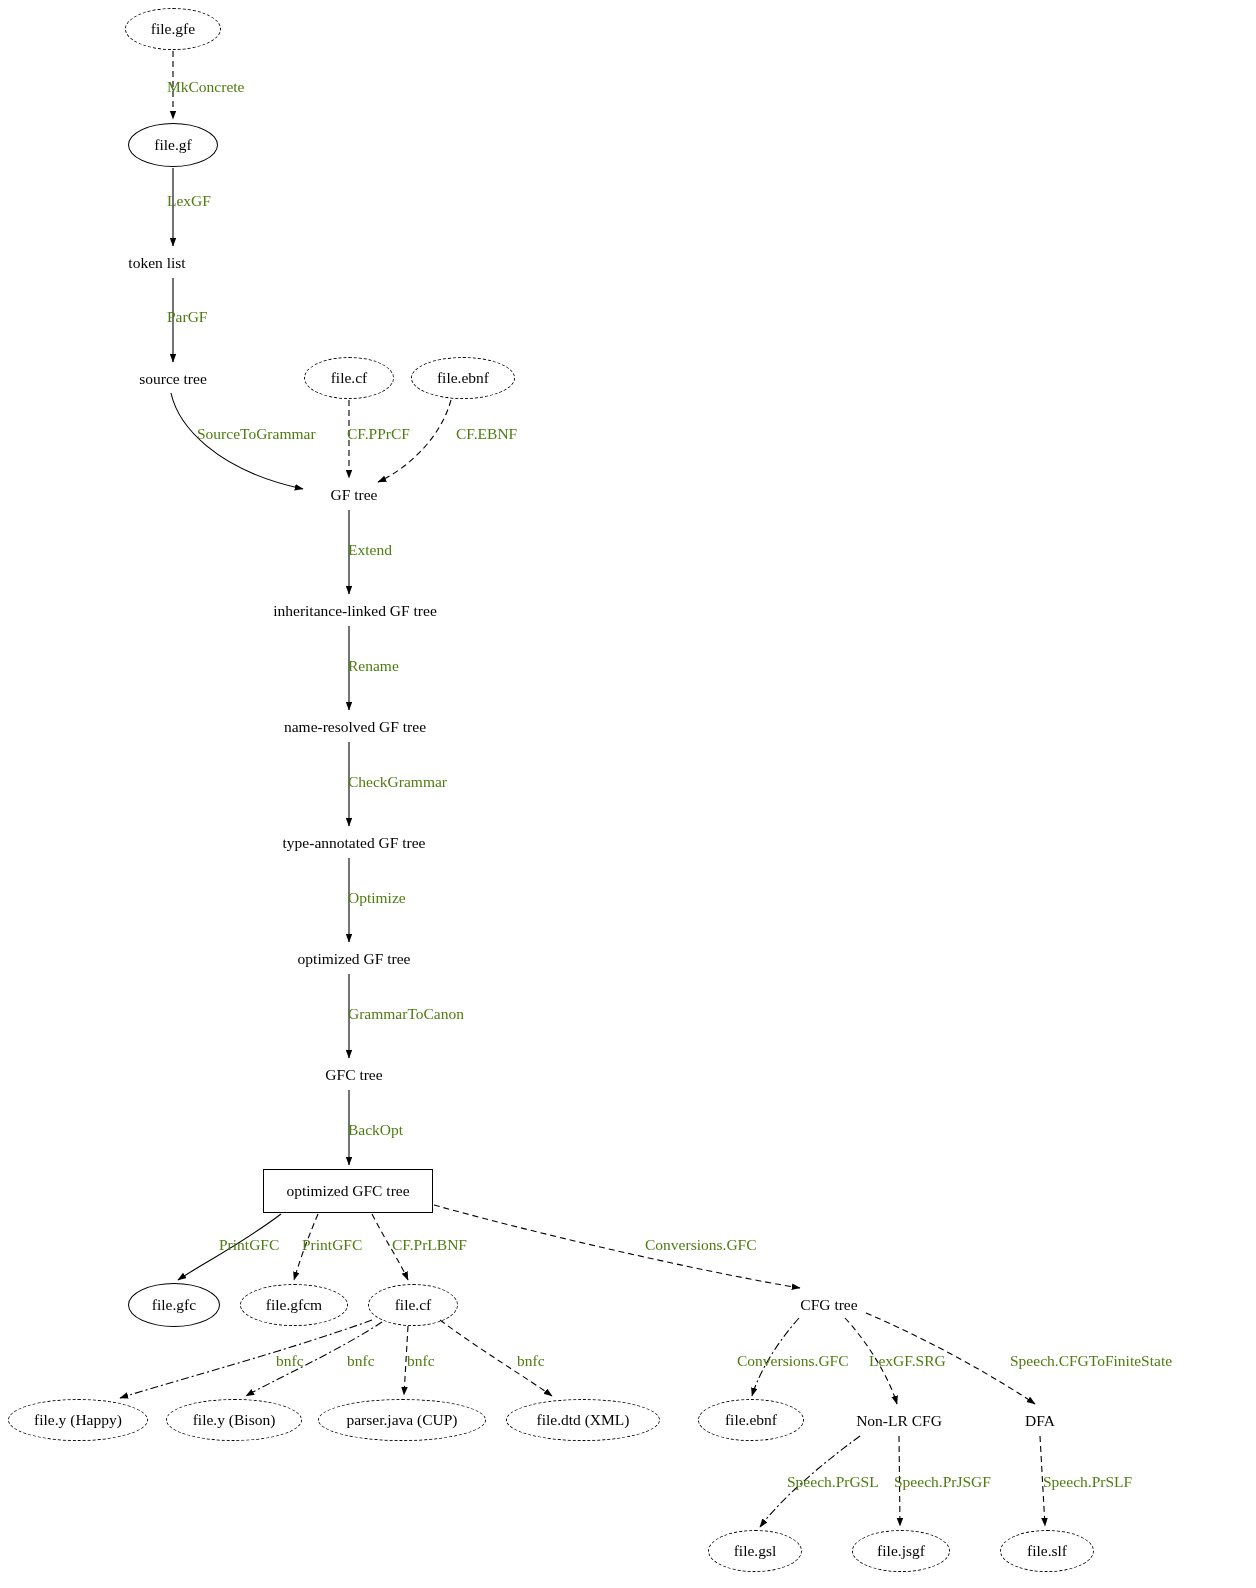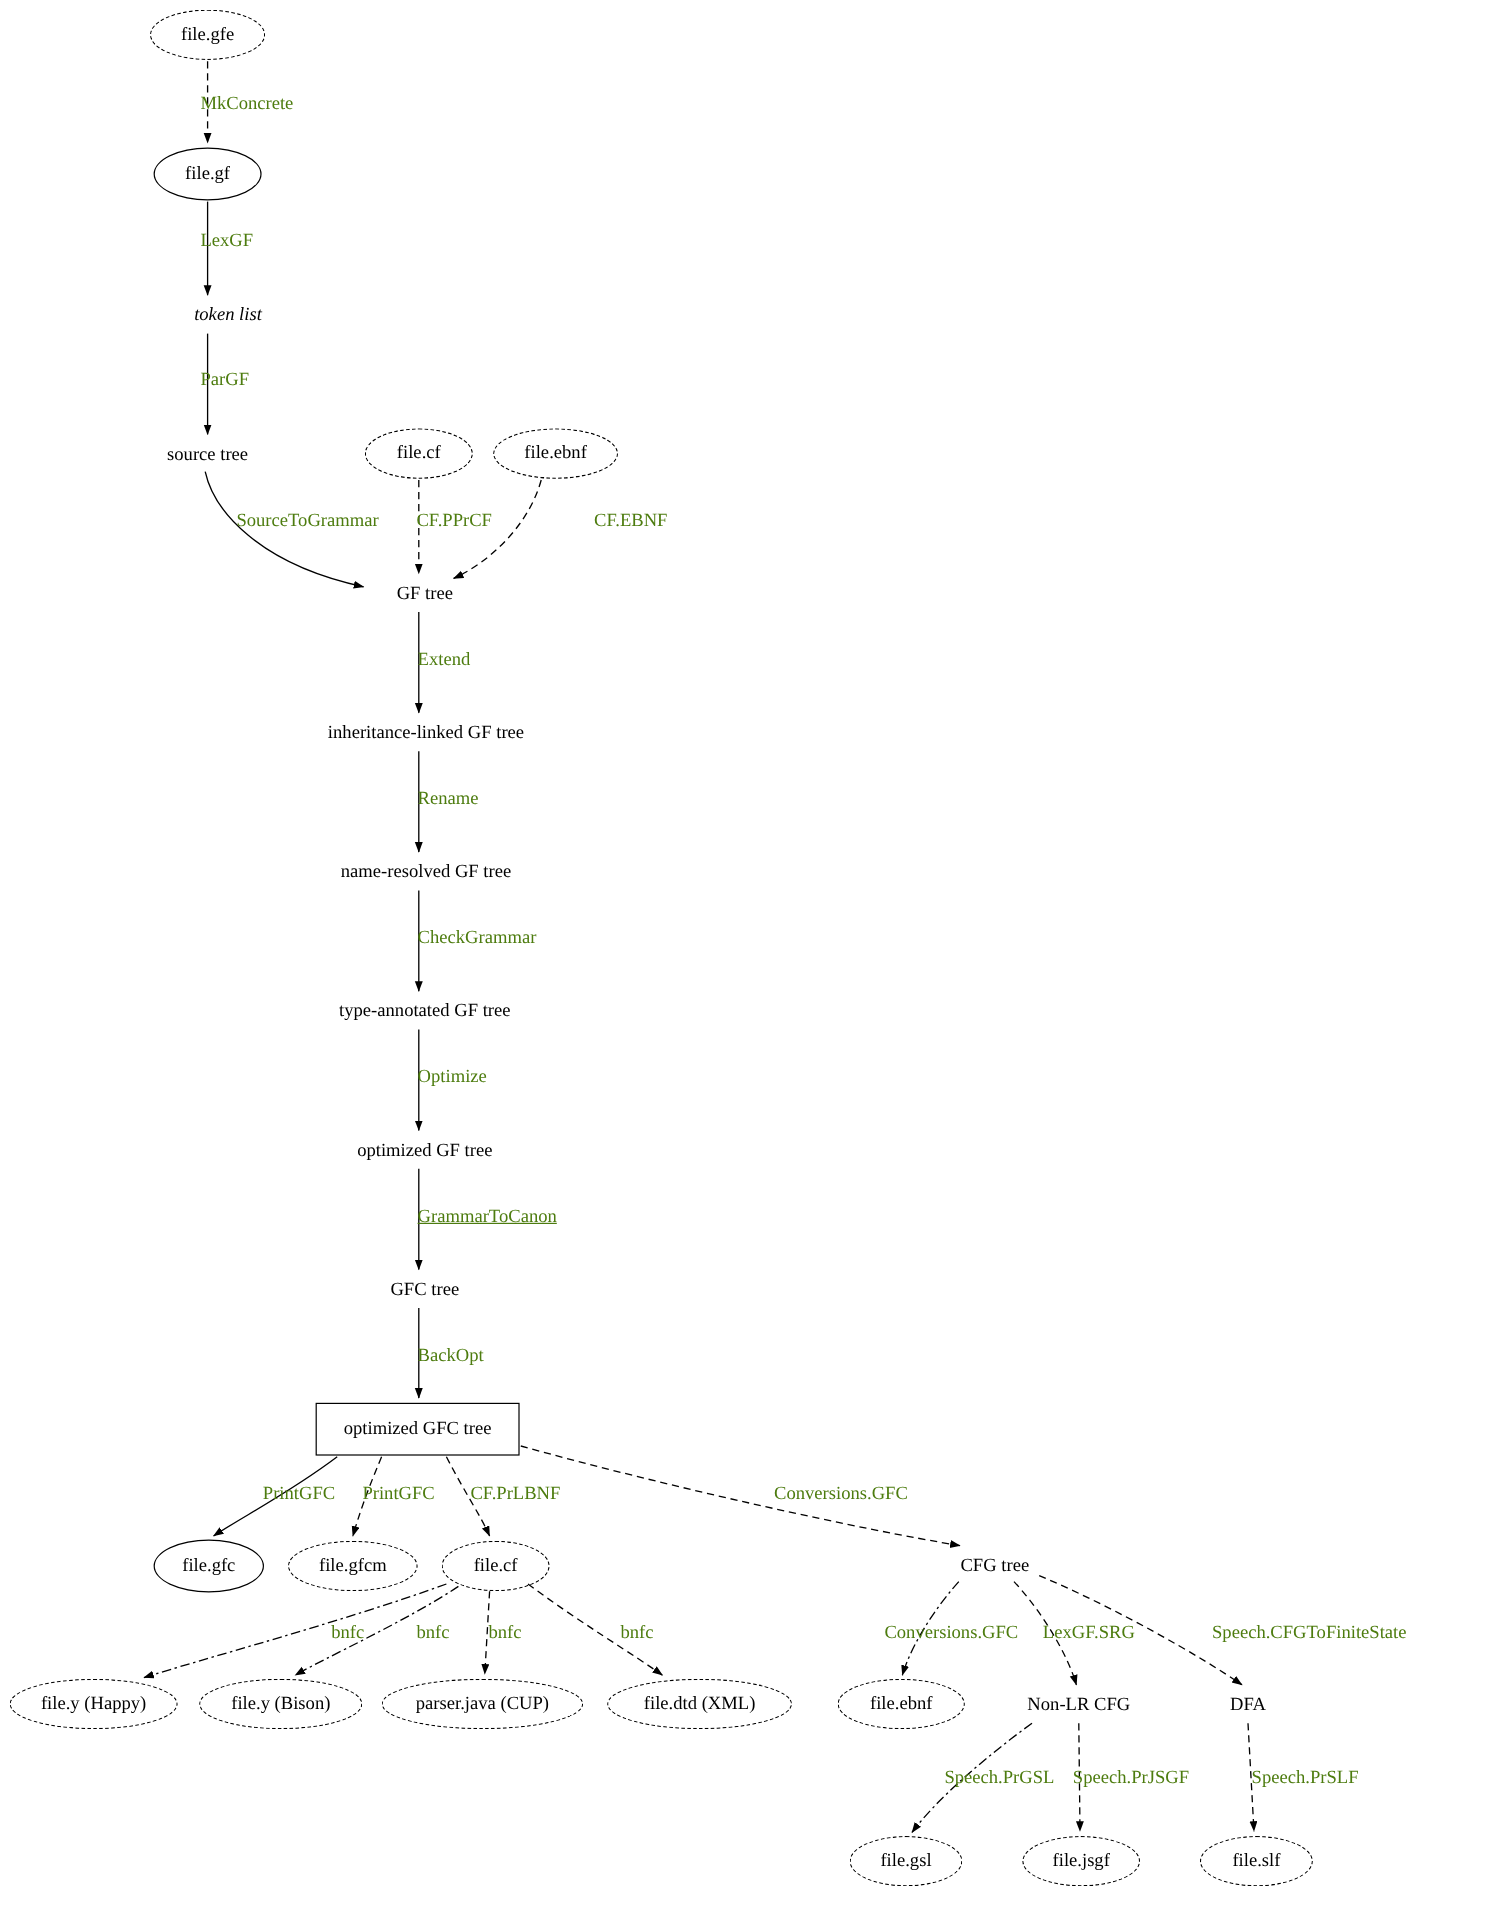--- a/index.html
+++ b/index.html
@@ -127,21 +127,21 @@
       <path d="M1040,1436 L1045,1526" stroke-dasharray="6,4"></path>
     </g>
   </svg>
 
   <div class="node ellipse-dashed" style="left:125px;top:8px;width:96px;height:42px;">
       <span>file.gfe</span>
     </div>
   <div class="node ellipse-solid" style="left:128px;top:123px;width:90px;height:44px;">
       <span>file.gf</span>
     </div>
-  <div class="node plain" style="left:137px;top:251px;width:106px;height:24px;font-style:italic;">
+  <div class="node plain" style="left:104px;top:251px;width:106px;height:24px;">
       <span>token list</span>
     </div>
   <div class="node plain" style="left:116px;top:367px;width:114px;height:24px;">
       <span>source tree</span>
     </div>
   <div class="node ellipse-dashed" style="left:304px;top:357px;width:90px;height:42px;">
       <span>file.cf</span>
     </div>
   <div class="node ellipse-dashed" style="left:411px;top:357px;width:104px;height:42px;">
       <span>file.ebnf</span>
@@ -208,26 +208,26 @@
     </div>
   <div class="node ellipse-dashed" style="left:1000px;top:1530px;width:94px;height:42px;">
       <span>file.slf</span>
     </div>
 
   <div class="edge-label" style="left:167px;top:78px;">MkConcrete</div>
   <div class="edge-label" style="left:167px;top:192px;">LexGF</div>
   <div class="edge-label" style="left:167px;top:308px;">ParGF</div>
   <div class="edge-label" style="left:197px;top:425px;">SourceToGrammar</div>
   <div class="edge-label" style="left:347px;top:425px;">CF.PPrCF</div>
-  <div class="edge-label" style="left:456px;top:425px;margin-left:39px;">CF.EBNF</div>
+  <div class="edge-label" style="left:456px;top:425px;">CF.EBNF</div>
   <div class="edge-label" style="left:348px;top:541px;">Extend</div>
   <div class="edge-label" style="left:348px;top:657px;">Rename</div>
   <div class="edge-label" style="left:348px;top:773px;">CheckGrammar</div>
   <div class="edge-label" style="left:348px;top:889px;">Optimize</div>
-  <div class="edge-label" style="left:348px;top:1005px;text-decoration:underline;">GrammarToCanon</div>
+  <div class="edge-label" style="left:348px;top:1005px;">GrammarToCanon</div>
   <div class="edge-label" style="left:348px;top:1121px;">BackOpt</div>
   <div class="edge-label" style="left:219px;top:1236px;">PrintGFC</div>
   <div class="edge-label" style="left:302px;top:1236px;">PrintGFC</div>
   <div class="edge-label" style="left:392px;top:1236px;">CF.PrLBNF</div>
   <div class="edge-label" style="left:645px;top:1236px;">Conversions.GFC</div>
   <div class="edge-label" style="left:276px;top:1352px;">bnfc</div>
   <div class="edge-label" style="left:347px;top:1352px;">bnfc</div>
   <div class="edge-label" style="left:407px;top:1352px;">bnfc</div>
   <div class="edge-label" style="left:517px;top:1352px;">bnfc</div>
   <div class="edge-label" style="left:737px;top:1352px;">Conversions.GFC</div>

